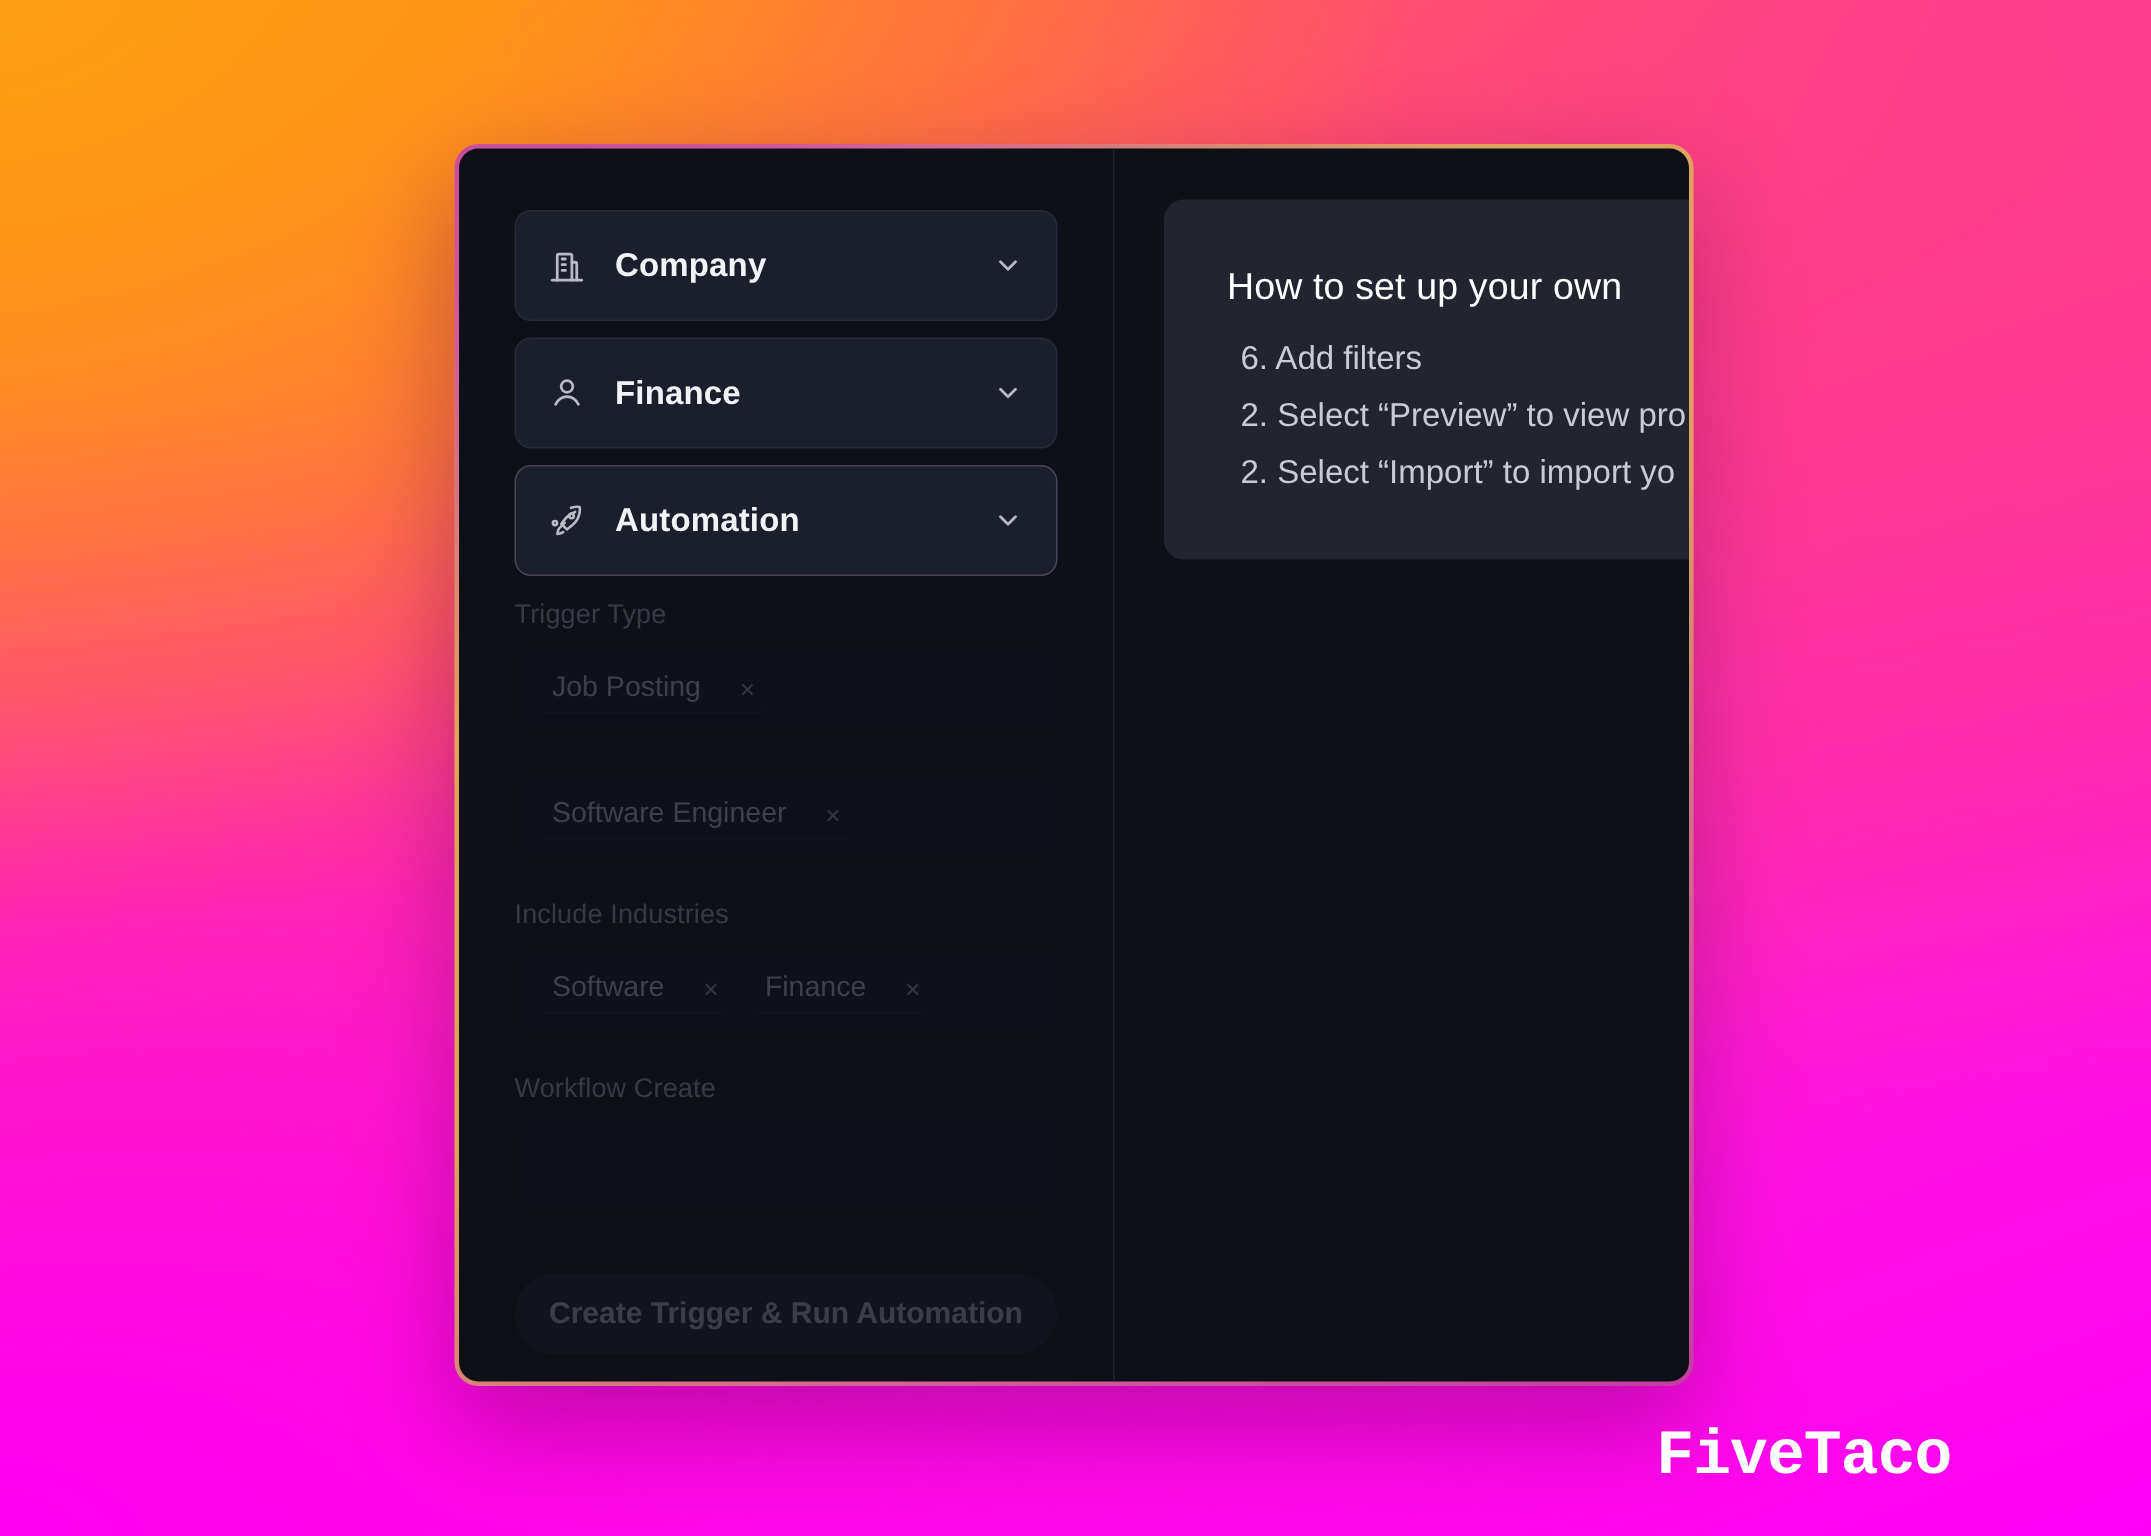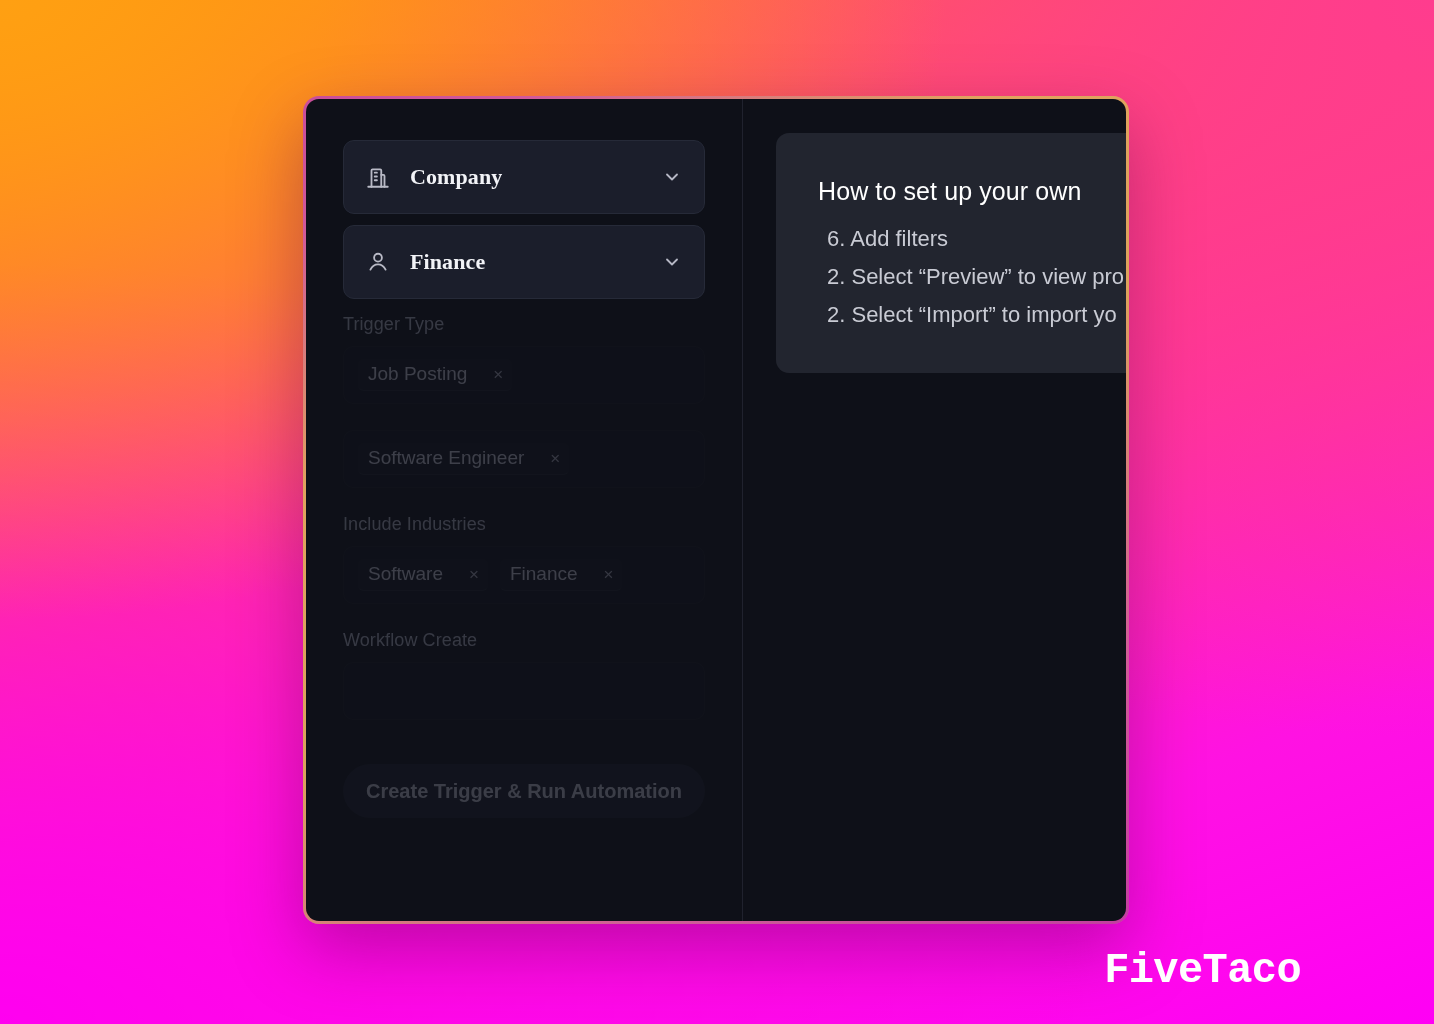--- a/index.html
+++ b/index.html
@@ -61,21 +61,20 @@
   .accordion-item {
     height: 74px;
     border-radius: 11px;
     background: #1b1e2b;
     border: 1px solid #262a38;
     display: flex;
     align-items: center;
     padding: 0 22px 0 21px;
     margin-bottom: 11px;
     cursor: pointer;
-    font-family: Liberation Serif, serif;
   }
   .accordion-item.active {
     border-color: #4a4458;
     background: #1b1e2b;
   }
 
   .acc-icon {
     width: 26px;
     height: 26px;
     flex: 0 0 26px;
@@ -242,20 +241,37 @@
           </svg>
         </span>
         <span class="acc-label">Finance</span>
         <span class="chevron">
           <svg width="20" height="20" viewBox="0 0 24 24" fill="none" stroke="currentColor" stroke-width="2.2" stroke-linecap="round" stroke-linejoin="round">
             <polyline points="6 9 12 15 18 9"></polyline>
           </svg>
         </span>
       </div>
 
+      <div class="accordion-item active">
+        <span class="acc-icon">
+          <svg width="26" height="26" viewBox="0 0 24 24" fill="none" stroke="currentColor" stroke-width="1.6" stroke-linecap="round" stroke-linejoin="round">
+            <path d="M14.5 4.2c2.9-.9 5.3-.5 5.3-.5s.4 2.4-.5 5.3c-.7 2.4-2.3 4.5-4.3 6.1l-3.1 2.4-3.4-3.4 2.4-3.1c1.6-2 3.7-3.6 6.1-4.3"></path>
+            <path d="M10.6 13.4 8.1 15.9"></path>
+            <circle cx="14.8" cy="9.2" r="1.4"></circle>
+            <path d="M7.3 16.7c-1 1-1.2 3.6-1.2 3.6s2.6-.2 3.6-1.2"></path>
+            <circle cx="4.6" cy="13.6" r="1.3"></circle>
+          </svg>
+        </span>
+        <span class="acc-label">Automation</span>
+        <span class="chevron">
+          <svg width="20" height="20" viewBox="0 0 24 24" fill="none" stroke="currentColor" stroke-width="2.2" stroke-linecap="round" stroke-linejoin="round">
+            <polyline points="6 9 12 15 18 9"></polyline>
+          </svg>
+        </span>
+      </div>
 
       <div class="form-body">
 
         <div class="field">
           <div class="field-label">Trigger Type</div>
           <div class="chip-input">
             <span class="chip">
               <span>Job Posting</span>
               <span class="chip-x">×</span>
             </span>

